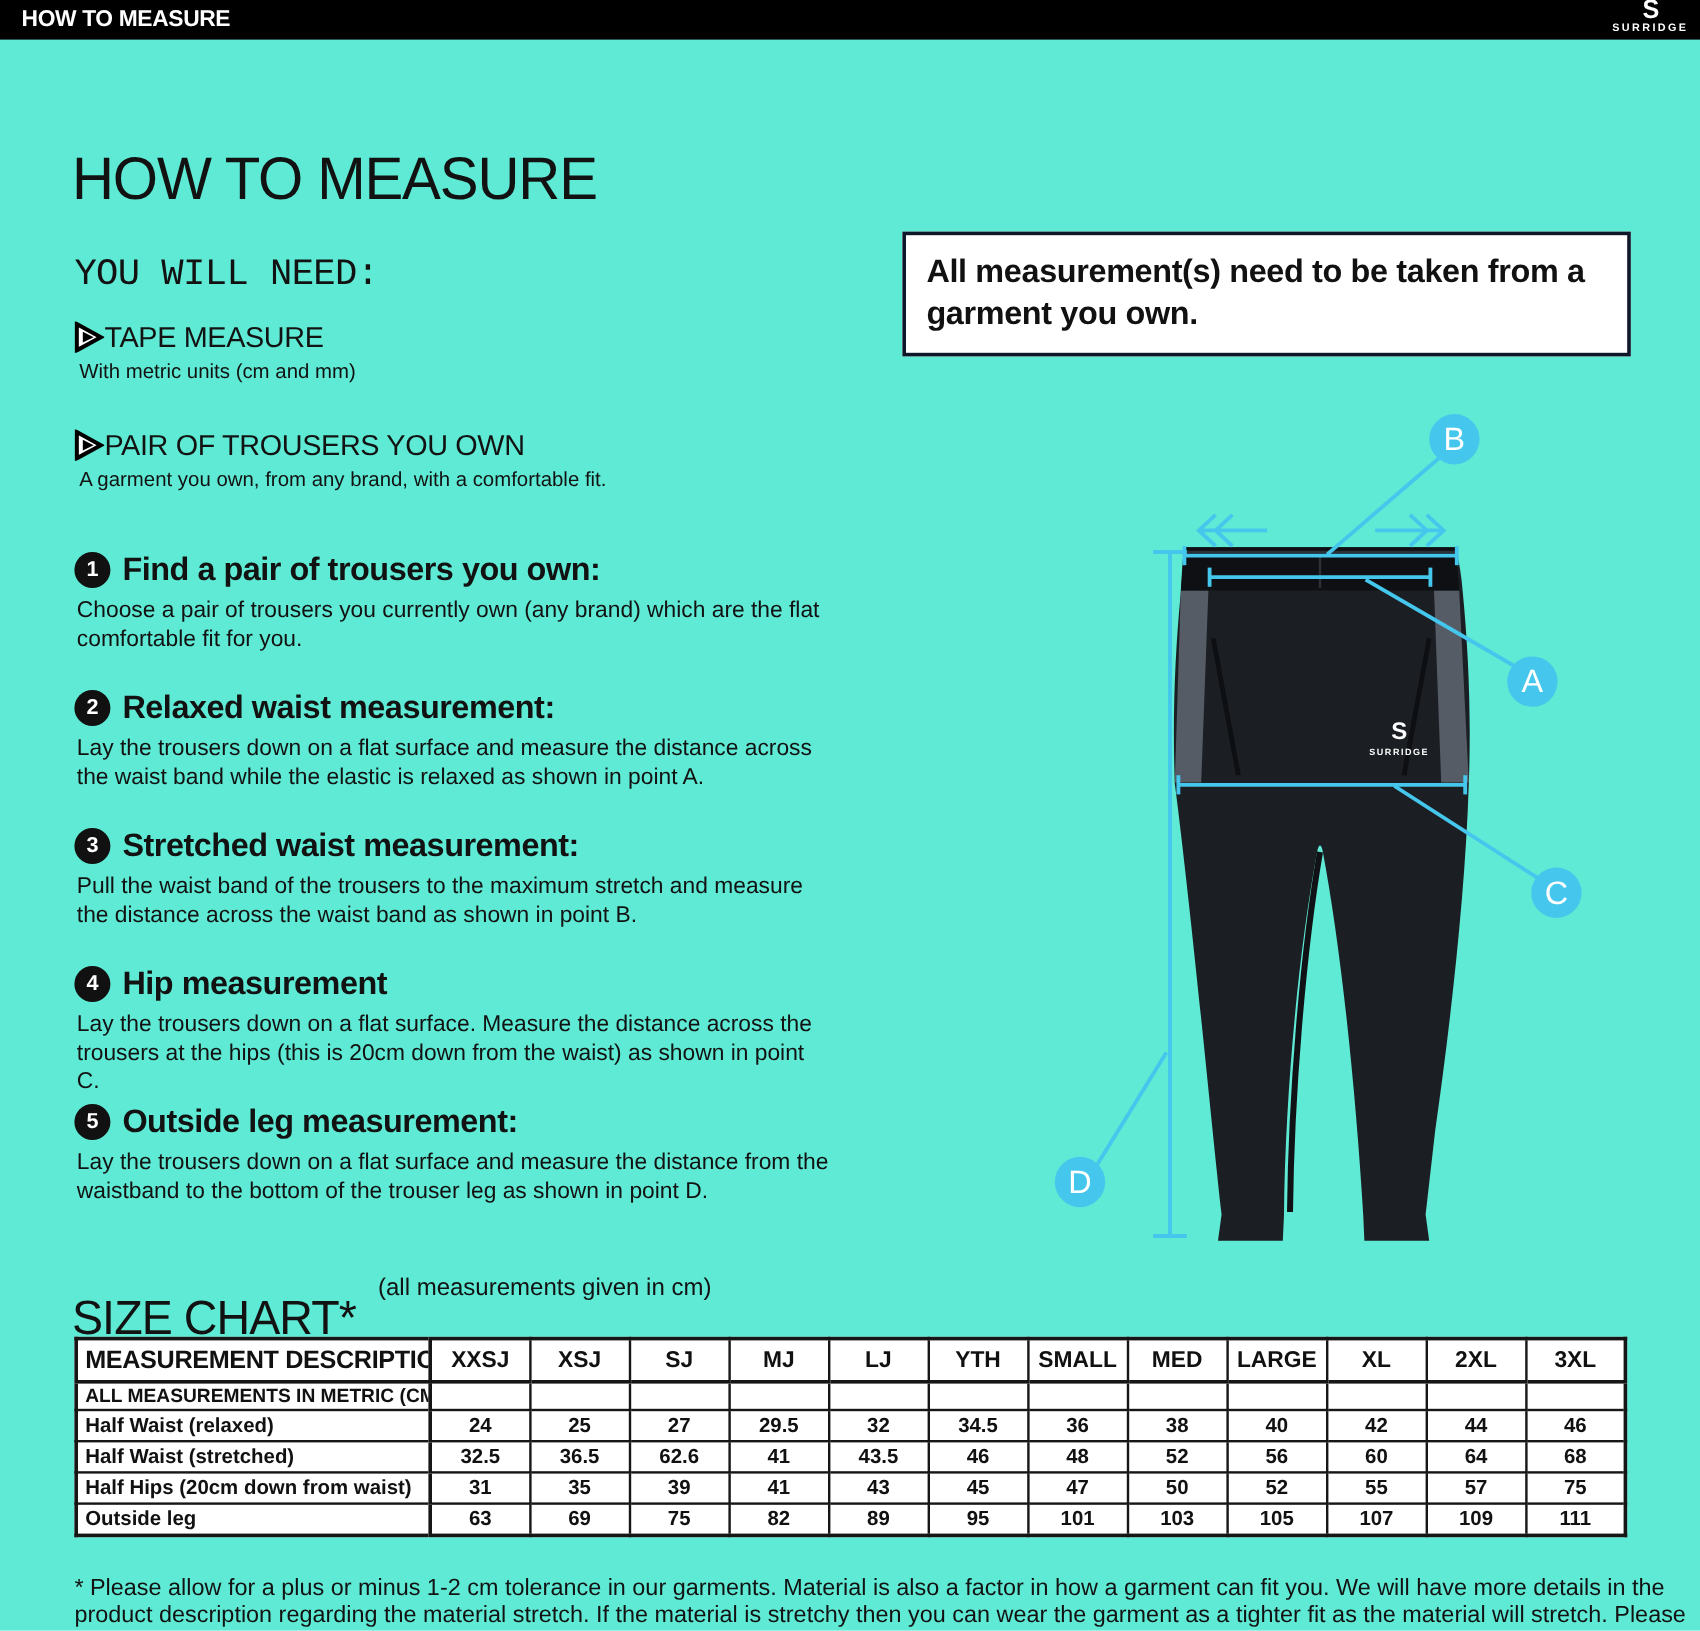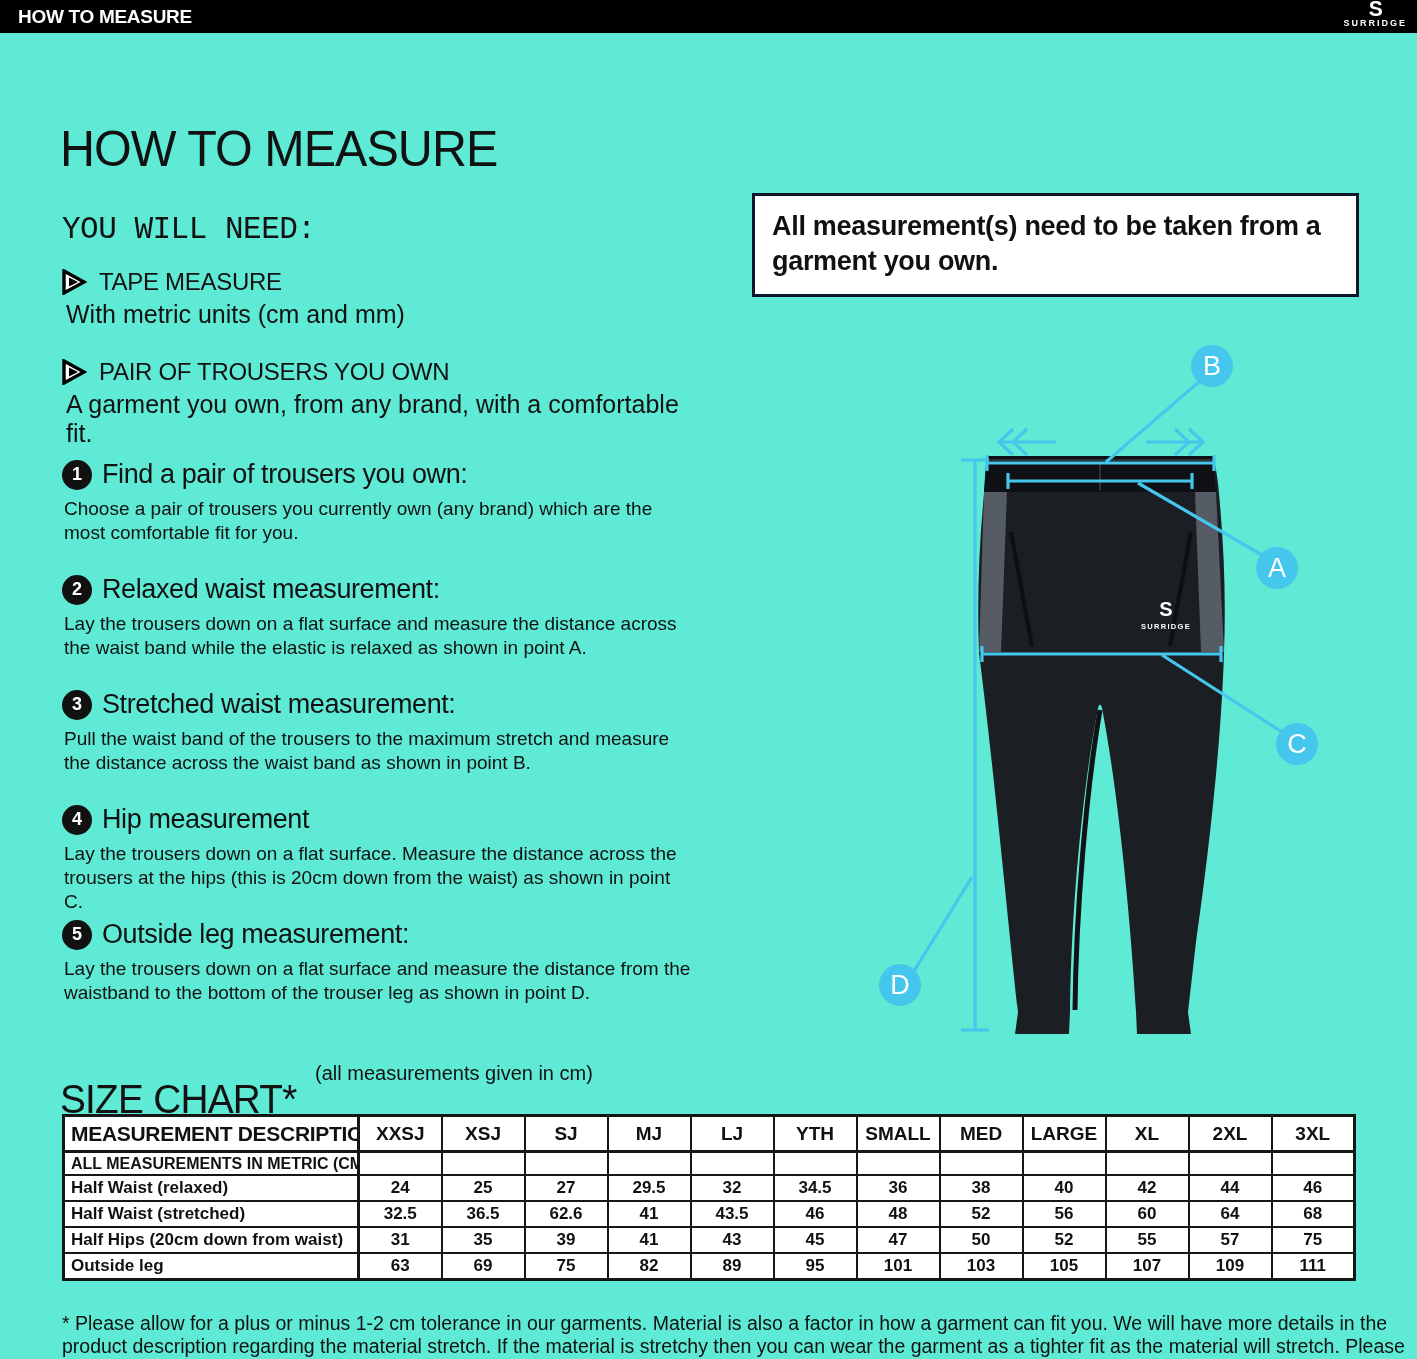--- a/index.html
+++ b/index.html
@@ -12,34 +12,34 @@
   .brand{position:absolute;right:10px;top:0;height:33px;display:flex;flex-direction:column;align-items:center;justify-content:flex-start;color:#fff;}
   .brand-s{font-size:21px;font-weight:900;line-height:18px;letter-spacing:-1px;transform:scaleY(1.05);}
   .brand-name{font-size:9px;font-weight:700;letter-spacing:2px;line-height:11px;}
 
   
   .page-title{position:absolute;left:60px;top:86px;font-size:50px;font-weight:400;letter-spacing:-1px;color:#121212;transform:scaleX(.97);transform-origin:left;white-space:nowrap;}
   .ywn-title{position:absolute;left:62px;top:186px;font-size:31px;font-weight:400;letter-spacing:-0.5px;color:#121212;font-family:Liberation Mono, monospace;}
 
   
   .tool{position:absolute;left:62px;width:640px;}
-  .tool-head{display:flex;align-items:center;gap:12px;}
+  .tool-head{display:flex;}
   .tool-name{font-size:24px;font-weight:400;letter-spacing:-0.3px;color:#121212;}
-  .tool-desc{margin:4px 0 0 4px;font-size:25px;color:#121212;}
+  .tool-desc{margin:4px 0 0 4px;font-size:17px;color:#121212;}
   .play-icon{width:25px;height:26px;display:inline-block;}
 
   
   .note-box{position:absolute;left:752px;top:193px;width:567px;height:72px;border:3px solid #0f172a;padding:13px 17px;background:#fff;}
   .note-box p{margin:0;font-size:27px;line-height:35px;font-weight:700;color:#111;letter-spacing:-0.3px;}
 
   
   .step{position:absolute;left:62px;width:650px;}
   .step-head{display:flex;align-items:center;gap:10px;}
   .step-num{width:30px;height:30px;border-radius:50%;background:#111;color:#fff;font-size:18px;font-weight:700;display:flex;align-items:center;justify-content:center;flex:0 0 30px;}
-  .step-title{font-size:27px;font-weight:400;letter-spacing:-0.4px;color:#121212;}
+  .step-title{font-size:27px;font-weight:700;letter-spacing:-0.4px;color:#121212;}
   .step-body{margin:7px 0 0 2px;font-size:19px;line-height:24px;color:#121212;width:630px;}
 
   
   .diagram{position:absolute;left:850px;top:320px;width:567px;height:740px;}
 
   
   .sc-title{position:absolute;left:60px;top:1044px;font-size:40px;font-weight:400;letter-spacing:-0.8px;color:#121212;transform:scaleX(.97);transform-origin:left;}
   .sc-sub{position:absolute;left:315px;top:1062px;font-size:20px;font-weight:400;color:#121212;}
 
   
@@ -103,21 +103,21 @@
 
   <div class="note-box">
     <p>All measurement(s) need to be taken from a garment you own.</p>
   </div>
 
   <div class="step" style="top:459px;">
     <div class="step-head">
       <span class="step-num">1</span>
       <span class="step-title">Find a pair of trousers you own:</span>
     </div>
-    <p class="step-body">Choose a pair of trousers you currently own (any brand) which are the most comfortable fit for you.</p>
+    <p class="step-body">Choose a pair of trousers you currently own (any brand) which are the flat comfortable fit for you.</p>
   </div>
 
   <div class="step" style="top:574px;">
     <div class="step-head">
       <span class="step-num">2</span>
       <span class="step-title">Relaxed waist measurement:</span>
     </div>
     <p class="step-body">Lay the trousers down on a flat surface and measure the distance across the waist band while the elastic is relaxed as shown in point A.</p>
   </div>
 

